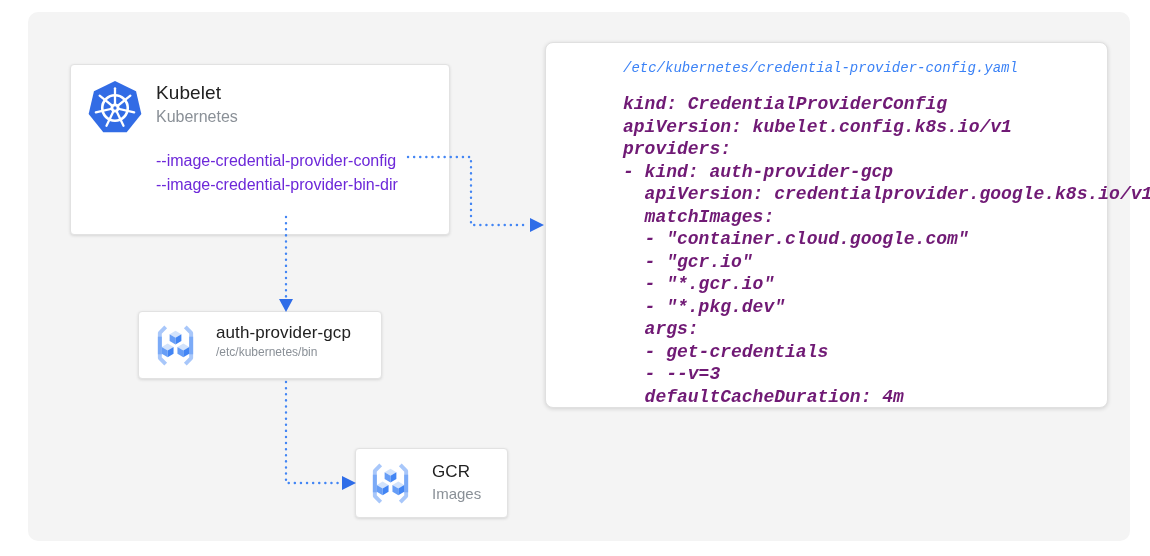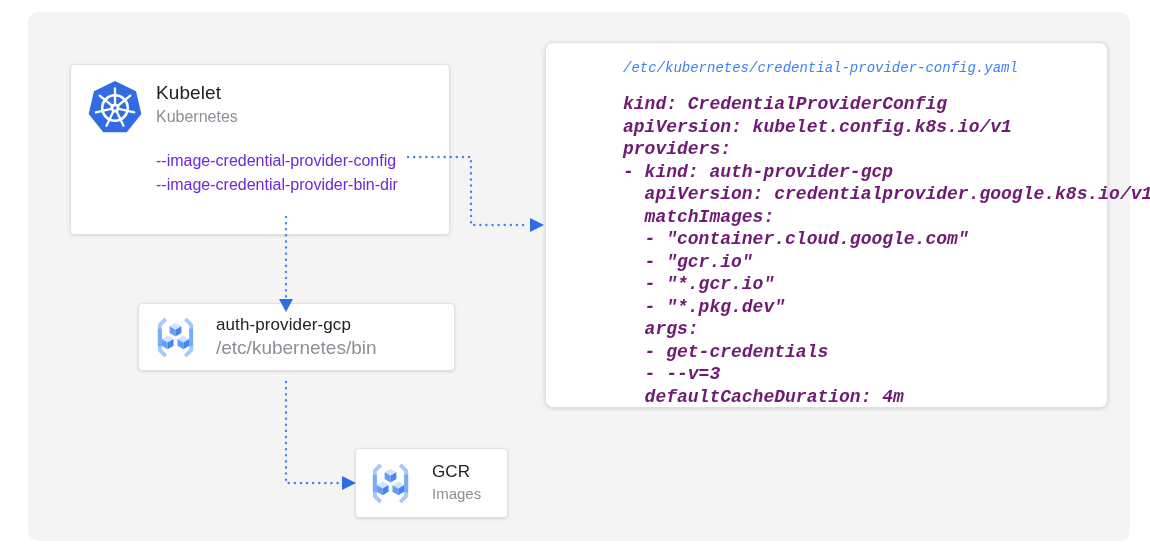--- a/index.html
+++ b/index.html
@@ -21,21 +21,21 @@
   }
   .node {
     position: absolute;
     background: #ffffff;
     border: 1px solid #e2e2e2;
     border-radius: 4px;
     box-shadow: 0 1px 3px rgba(0,0,0,0.12);
     z-index: 2;
   }
   .node-kubelet   { left: 70px;  top: 64px;  width: 380px; height: 171px; }
-  .node-auth      { left: 138px; top: 303px; width: 317px; height: 68px; }
+  .node-auth      { left: 138px; top: 311px; width: 244px; height: 68px; }
   .node-gcr       { left: 355px; top: 448px; width: 153px; height: 70px; }
 
   .icon-abs { position: absolute; }
   .k8s-icon  { left: 16px; top: 15px; width: 56px; height: 56px; }
   .gcr-icon-auth { left: 13px; top: 10px; width: 47px; height: 47px; }
   .gcr-icon-gcr  { left: 11px; top: 11px; width: 47px; height: 47px; }
 
   .node-title {
     position: absolute;
     color: #212121;
@@ -43,21 +43,21 @@
     white-space: nowrap;
   }
   .node-subtitle {
     position: absolute;
     color: #8a9097;
     white-space: nowrap;
   }
   .kubelet-title    { left: 85px; top: 17px; font-size: 19px; }
   .kubelet-subtitle { left: 85px; top: 43px; font-size: 16px; }
   .auth-title       { left: 77px; top: 11px; font-size: 17px; }
-  .auth-subtitle    { left: 77px; top: 33px; font-size: 19px; }
+  .auth-subtitle    { left: 77px; top: 33px; font-size: 12px; }
   .gcr-title        { left: 76px; top: 13px; font-size: 17px; }
   .gcr-subtitle     { left: 76px; top: 36px; font-size: 15px; }
 
   .flags {
     position: absolute;
     left: 85px; top: 84px;
     font-size: 16px;
     color: #6d28d9;
     line-height: 24px;
     white-space: nowrap;

